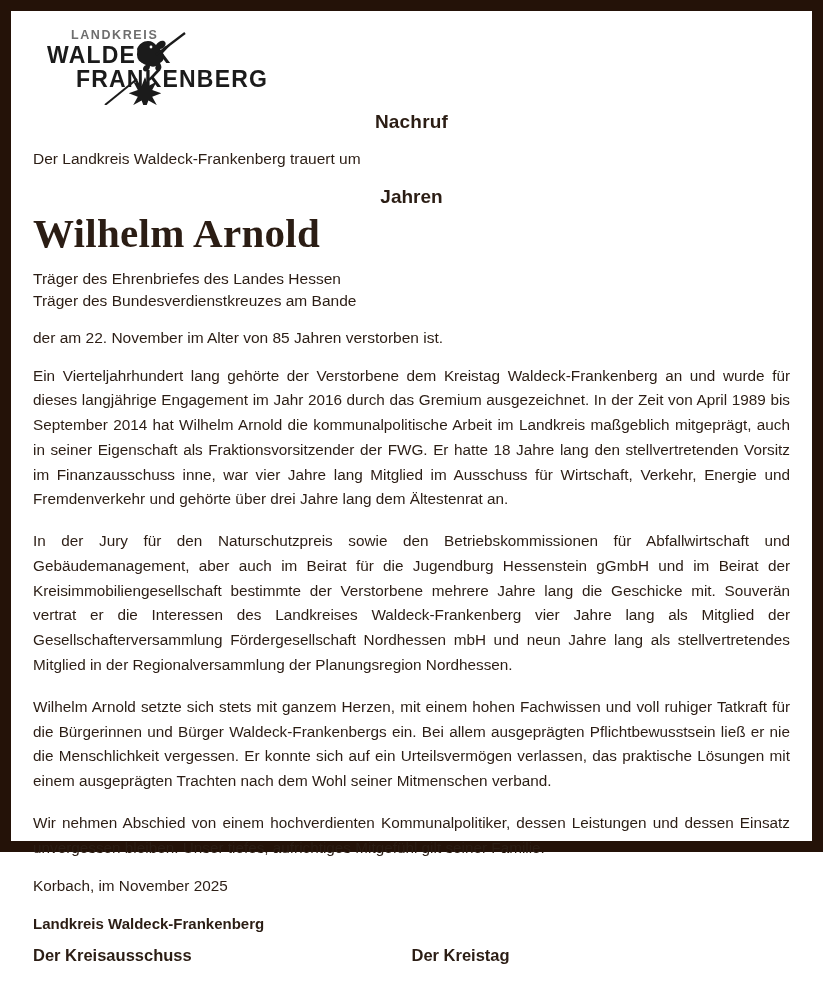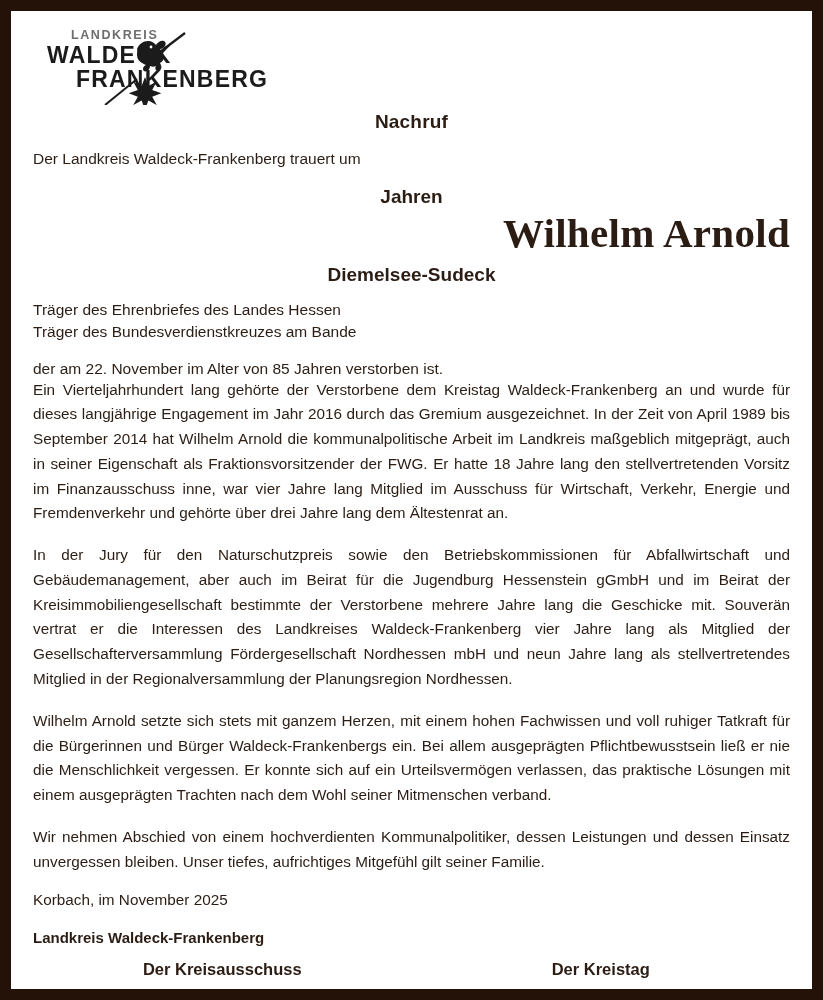--- a/index.html
+++ b/index.html
@@ -13,21 +13,21 @@
     height: 1000px;
     font-family: "Liberation Sans", sans-serif;
     color: #2b1d14;
     overflow: hidden;
   }
 
   
   .notice {
     box-sizing: border-box;
     width: 823px;
-    height: 1000px;
+    height: 852px;
     background: #ffffff;
     border: 11px solid #241208;
     position: relative;
   }
   .notice-inner {
     box-sizing: border-box;
     width: 100%;
     height: 100%;
     padding: 8px 22px 10px 22px;
     position: relative;
@@ -55,21 +55,21 @@
     margin: 17px 0 0 0;
     color: #2b1d14;
   }
   .herrn {
     text-align: center;
     font-weight: bold;
     font-size: 19px;
     margin: 18px 0 0 0;
   }
   .deceased-name {
-    text-align: right;
+    text-align: left;
     font-family: "Liberation Serif", "DejaVu Serif", serif;
     font-weight: bold;
     font-size: 41px;
     line-height: 1.08;
     margin: 3px 0 0 0;
     letter-spacing: .3px;
   }
   .place {
     text-align: center;
     font-weight: bold;
@@ -82,21 +82,21 @@
     line-height: 1.43;
     margin: 0;
   }
   .honors-wrap { margin-top: 13px; }
   .died {
     font-size: 15.5px;
     margin: 16px 0 0 0;
   }
 
   
-  .body-wrap { }
+  .body-wrap { margin-top: 17px; }
   .para {
     font-size: 15.3px;
     line-height: 1.62;
     text-align: justify;
     margin: 0 0 17px 0;
     hyphens: manual;
   }
   .para:last-child { margin-bottom: 0; }
   .place-date {
     font-size: 15.3px;
@@ -108,21 +108,21 @@
     font-weight: bold;
     font-size: 15px;
     margin: 20px 0 0 0;
   }
   .sig-cols {
     display: flex;
     margin-top: 14px;
   }
   .sig-col {
     flex: 1 1 50%;
-    text-align: center;
+    text-align: left;
   }
   .sig-role {
     font-weight: bold;
     font-size: 16.5px;
     margin: 0;
   }
 </style>
 </head>
 <body>
 
@@ -156,21 +156,20 @@
                    l-4.6-8.4 l8.4 4.6 z"></path>
         </g>
       </svg>
     </div>
 
     <div class="nachruf">Nachruf</div>
     <div class="lead">Der Landkreis Waldeck-Frankenberg trauert um</div>
 
     <div class="herrn">Jahren</div>
     <div class="deceased-name">Wilhelm Arnold</div>
-    <div class="place">Diemelsee-Sudeck</div>
 
     <div class="honors-wrap">
       <div class="honor">Träger des Ehrenbriefes des Landes Hessen</div>
       <div class="honor">Träger des Bundesverdienstkreuzes am Bande</div>
     </div>
 
     <div class="died">der am 22. November im Alter von 85 Jahren verstorben ist.</div>
 
     <div class="body-wrap">
       <p class="para">Ein Vierteljahrhundert lang gehörte der Verstorbene dem Kreistag Waldeck-Frankenberg an und wurde für dieses langjährige Engagement im Jahr 2016 durch das Gremium ausgezeichnet. In der Zeit von April 1989 bis September 2014 hat Wilhelm Arnold die kommunalpolitische Arbeit im Landkreis maßgeblich mitgeprägt, auch in seiner Eigenschaft als Fraktionsvorsitzender der FWG. Er hatte 18 Jahre lang den stellvertretenden Vorsitz im Finanzausschuss inne, war vier Jahre lang Mitglied im Ausschuss für Wirtschaft, Verkehr, Energie und Fremdenverkehr und gehörte über drei Jahre lang dem Ältestenrat an.</p>

